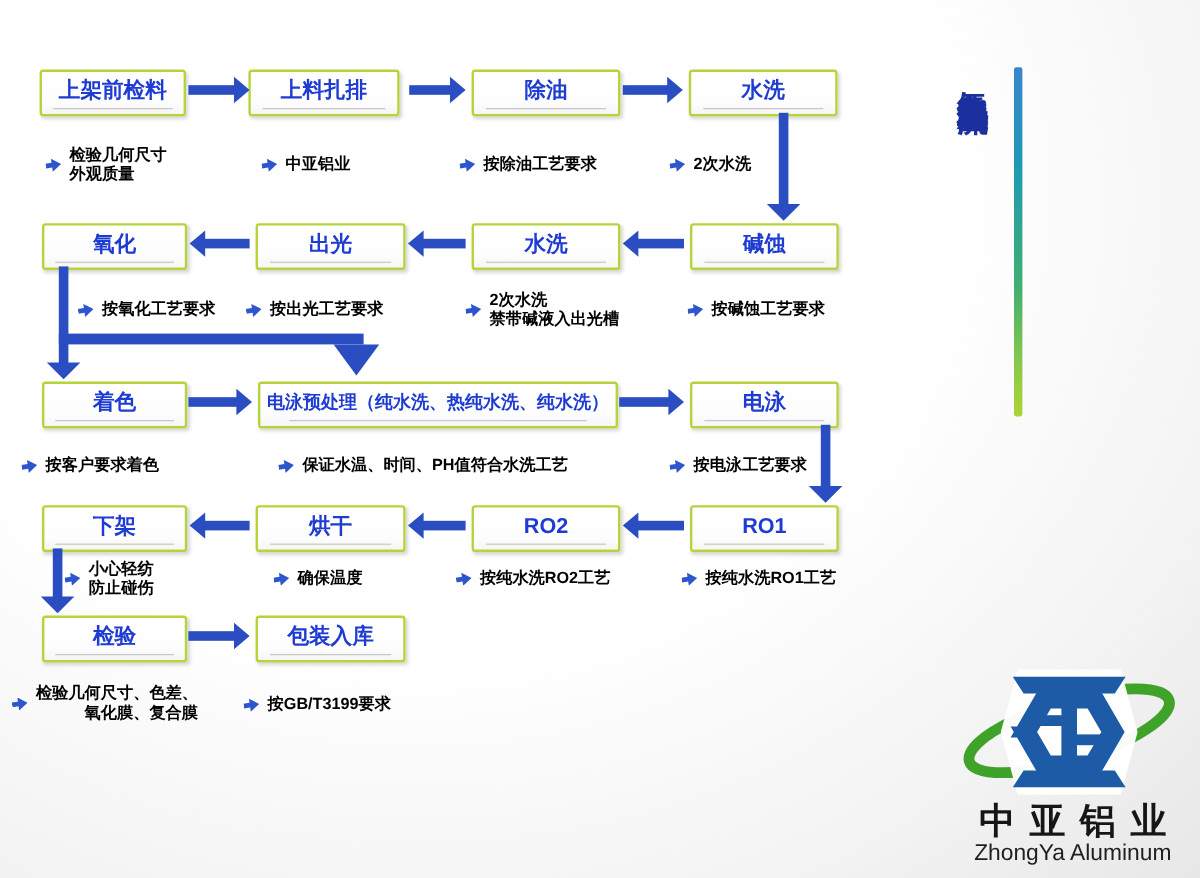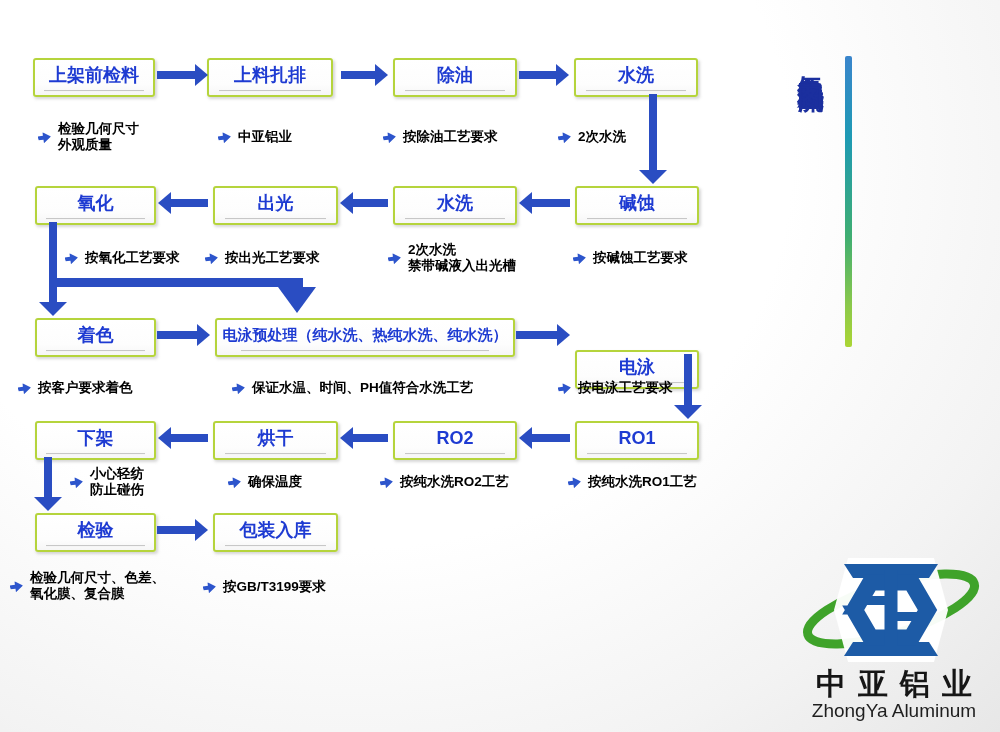--- a/index.html
+++ b/index.html
@@ -90,21 +90,21 @@
   </div>
 
   <div class="box" style="left:35px;top:318px;width:117px;">
     <span class="lbl">着色</span>
       <span class="uline"></span>
   </div>
   <div class="box wide" style="left:215px;top:318px;width:296px;">
     <span class="lbl">电泳预处理（纯水洗、热纯水洗、纯水洗）</span>
       <span class="uline"></span>
   </div>
-  <div class="box" style="left:575px;top:318px;width:120px;margin-top:32px;">
+  <div class="box" style="left:575px;top:318px;width:120px;">
     <span class="lbl">电泳</span>
       <span class="uline"></span>
   </div>
 
   <div class="box" style="left:213px;top:421px;width:121px;">
     <span class="lbl">烘干</span>
       <span class="uline"></span>
   </div>
   <div class="box" style="left:35px;top:421px;width:117px;">
     <span class="lbl">下架</span>
@@ -247,41 +247,41 @@
   </div>
   <div class="note" style="left:232px;top:380px;">
     <span class="bullet"></span>
     <span class="txt">保证水温、时间、PH值符合水洗工艺</span>
   </div>
   <div class="note" style="left:558px;top:380px;">
     <span class="bullet"></span>
     <span class="txt">按电泳工艺要求</span>
   </div>
 
-  <div class="note" style="left:70px;top:466px;">
+  <div class="note" style="left:54px;top:466px;">
     <span class="bullet"></span>
     <span class="txt">
         <div>小心轻纺</div>
         <div>防止碰伤</div>
       </span>
   </div>
   <div class="note" style="left:228px;top:474px;">
     <span class="bullet"></span>
     <span class="txt">确保温度</span>
   </div>
   <div class="note" style="left:380px;top:474px;">
     <span class="bullet"></span>
     <span class="txt">按纯水洗RO2工艺</span>
   </div>
   <div class="note" style="left:568px;top:474px;">
     <span class="bullet"></span>
     <span class="txt">按纯水洗RO1工艺</span>
   </div>
 
-  <div class="note" style="left:10px;top:570px;">
+  <div class="note" style="left:10px;top:570px;text-align:right;">
     <span class="bullet"></span>
     <span class="txt">
         <div>检验几何尺寸、色差、</div>
         <div>氧化膜、复合膜</div>
       </span>
   </div>
   <div class="note" style="left:203px;top:579px;">
     <span class="bullet"></span>
     <span class="txt">按GB/T3199要求</span>
   </div>

